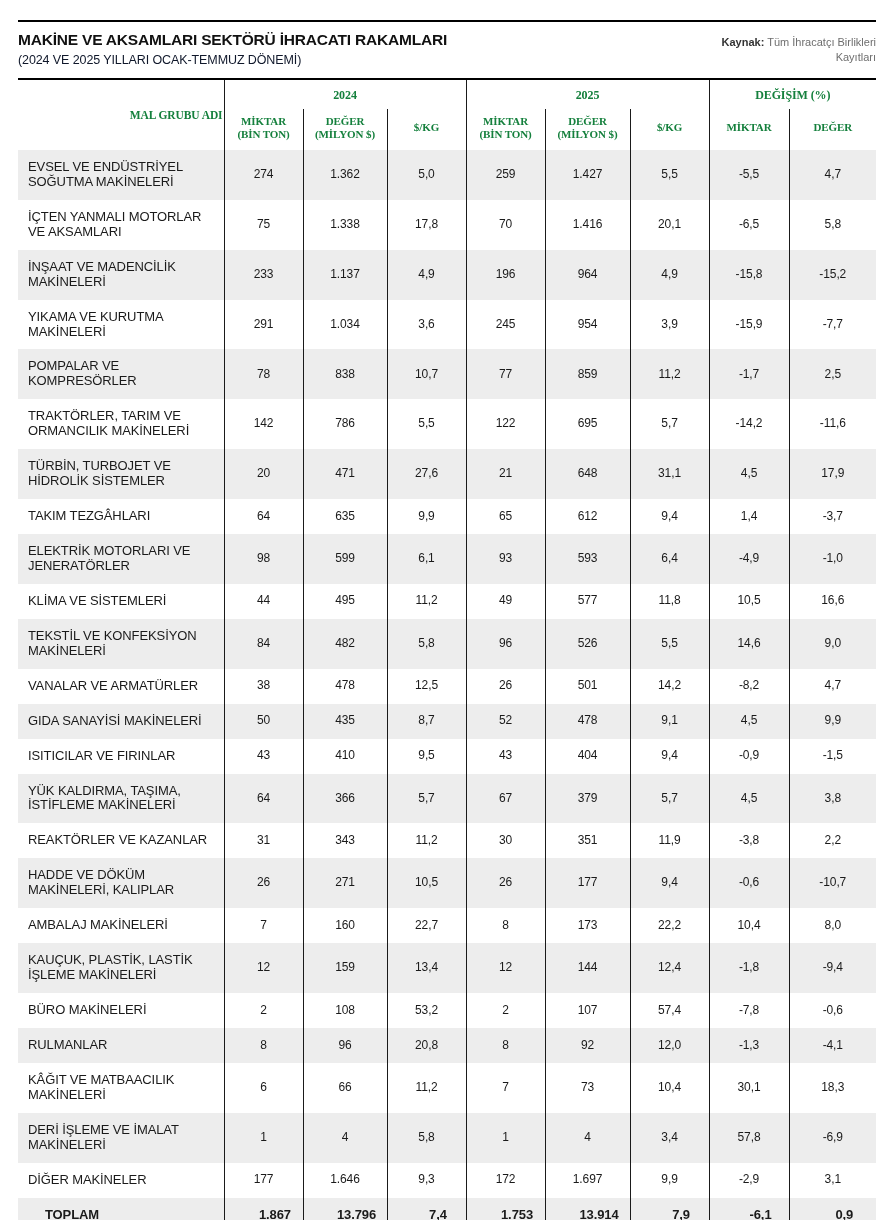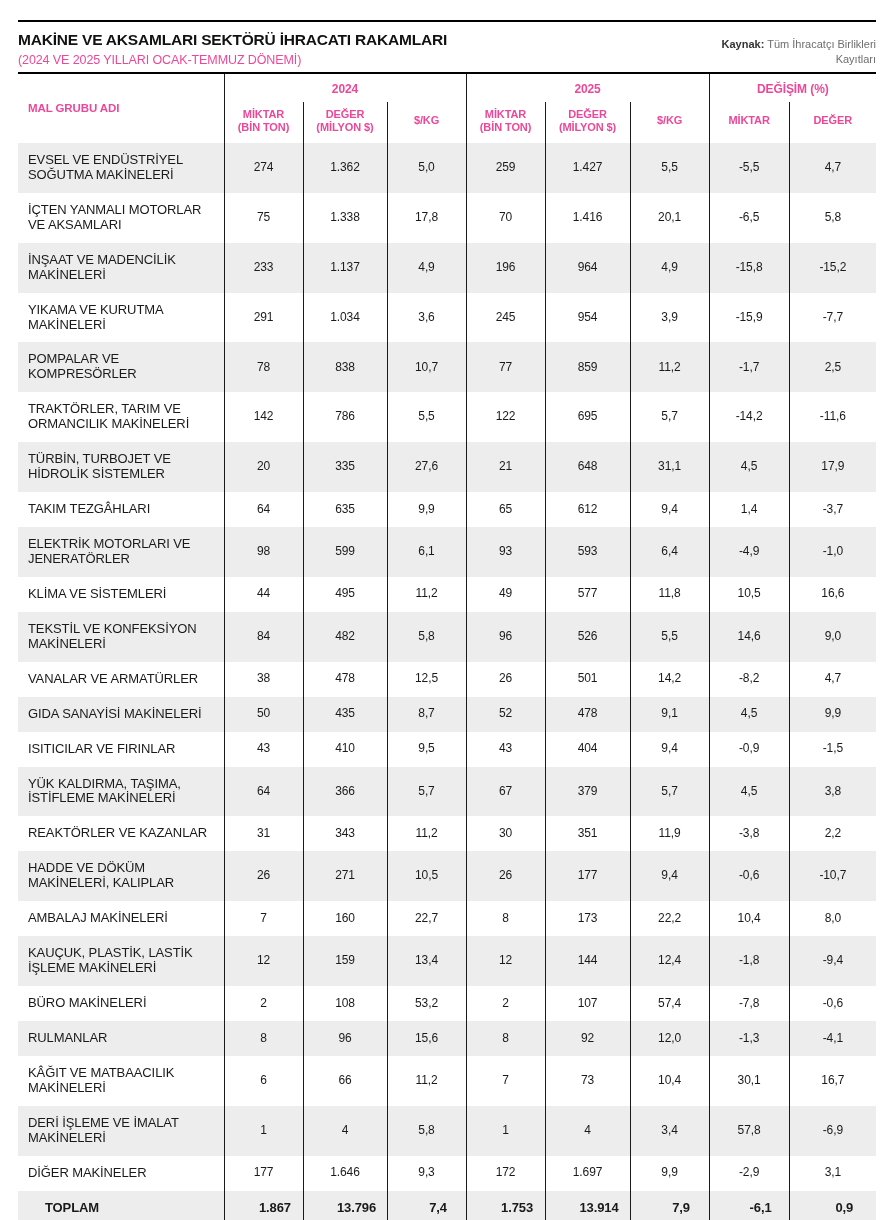--- a/index.html
+++ b/index.html
@@ -6,46 +6,47 @@
   body {
     width: 894px; height: 1220px;
     font-family: "Liberation Sans", sans-serif;
     color: #1a1a1a;
     overflow: hidden;
   }
   .page { padding: 20px 18px 0 18px; }
 
   
   .top-rule { border-top: 2px solid #000; margin-bottom: 9px; }
-  .head-row { display: flex; justify-content: space-between; align-items: flex-end; margin-bottom: 5px; }
+  .head-row { display: flex; justify-content: space-between; align-items: center; margin-bottom: 11px; }
   .titles { flex: 1 1 auto; }
   .title {
     font-size: 15.5px; font-weight: 700; letter-spacing: -0.2px;
     color: #111; line-height: 1.2;
   }
-  .subtitle { font-size: 12.5px; color: #ec4899; margin-top: 3px; letter-spacing: -0.1px; }
+  .subtitle { font-size: 12.5px; color: #0f172a; margin-top: 3px; letter-spacing: -0.1px; }
   .source {
     flex: 0 0 auto; text-align: right; font-size: 11px; line-height: 1.35;
     color: #6e6e6e; max-width: 190px; padding-top: 2px;
   }
   .source b { color: #333; font-weight: 700; }
 
   
   table.data {
     width: 858px; border-collapse: collapse; table-layout: fixed;
     border-top: 2px solid #000; border-bottom: 3px solid #000;
   }
   th, td { margin: 0; }
   thead th {
     font-size: 11px; font-weight: 700; text-align: center;
-    vertical-align: middle; color: #ec4899; letter-spacing: -0.1px;
+    vertical-align: middle; color: #15803d; letter-spacing: -0.1px;
     background: #fff;
+    font-family: Liberation Serif, serif;
   }
   th.name-head {
-    text-align: left; padding-left: 10px; font-size: 11.5px;
+    text-align: right; padding-left: 10px; font-size: 11.5px;
     border-right: 1.5px solid #1a1a1a;
   }
   thead tr.group-row th.grp { padding: 8px 2px 6px 2px; font-size: 12px; }
   thead tr.group-row th.grp-sep { border-left: 1.5px solid #1a1a1a; }
   thead tr.sub-row th { padding: 6px 2px 9px 2px; white-space: pre-line; line-height: 1.2; }
   thead tr.sub-row th + th { border-left: 1.5px solid #1a1a1a; }
 
   tbody td {
     font-size: 12px; text-align: center; vertical-align: middle;
     padding: 10px 4px; line-height: 1.15; letter-spacing: -0.1px;
@@ -173,21 +174,21 @@
           <td>5,5</td>
           <td>122</td>
           <td>695</td>
           <td>5,7</td>
           <td>-14,2</td>
           <td>-11,6</td>
         </tr>
         <tr class="data striped">
           <td class="name">TÜRBİN, TURBOJET VE HİDROLİK SİSTEMLER</td>
           <td>20</td>
-          <td>335</td>
+          <td>471</td>
           <td>27,6</td>
           <td>21</td>
           <td>648</td>
           <td>31,1</td>
           <td>4,5</td>
           <td>17,9</td>
         </tr>
         <tr class="data">
           <td class="name">TAKIM TEZGÂHLARI</td>
           <td>64</td>
@@ -328,37 +329,37 @@
           <td>2</td>
           <td>107</td>
           <td>57,4</td>
           <td>-7,8</td>
           <td>-0,6</td>
         </tr>
         <tr class="data striped">
           <td class="name">RULMANLAR</td>
           <td>8</td>
           <td>96</td>
-          <td>15,6</td>
+          <td>20,8</td>
           <td>8</td>
           <td>92</td>
           <td>12,0</td>
           <td>-1,3</td>
           <td>-4,1</td>
         </tr>
         <tr class="data">
           <td class="name">KÂĞIT VE MATBAACILIK MAKİNELERİ</td>
           <td>6</td>
           <td>66</td>
           <td>11,2</td>
           <td>7</td>
           <td>73</td>
           <td>10,4</td>
           <td>30,1</td>
-          <td>16,7</td>
+          <td>18,3</td>
         </tr>
         <tr class="data striped">
           <td class="name">DERİ İŞLEME VE İMALAT MAKİNELERİ</td>
           <td>1</td>
           <td>4</td>
           <td>5,8</td>
           <td>1</td>
           <td>4</td>
           <td>3,4</td>
           <td>57,8</td>

